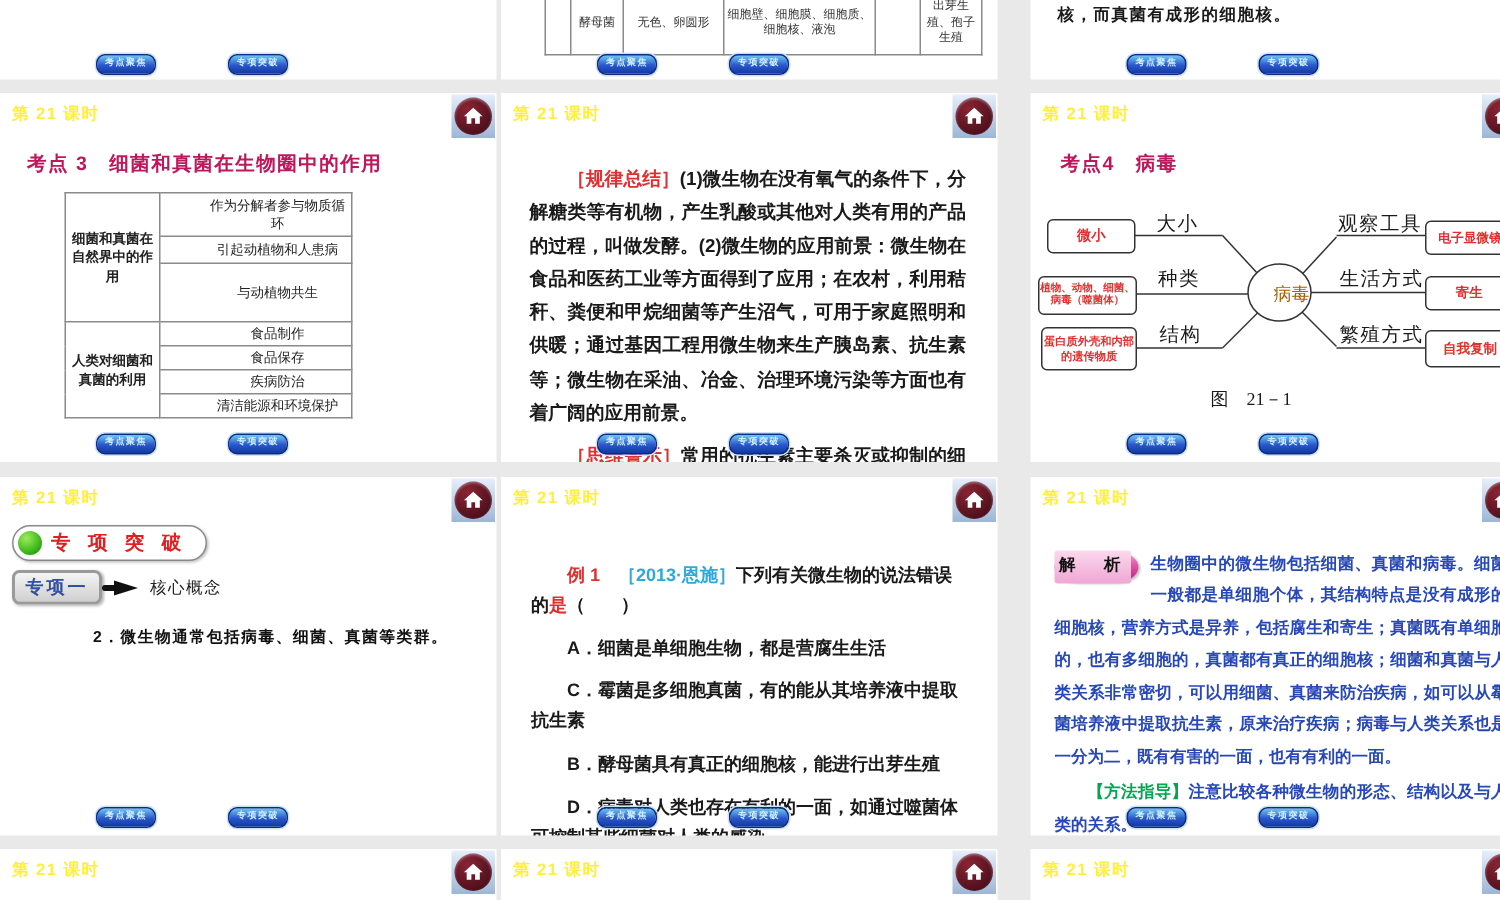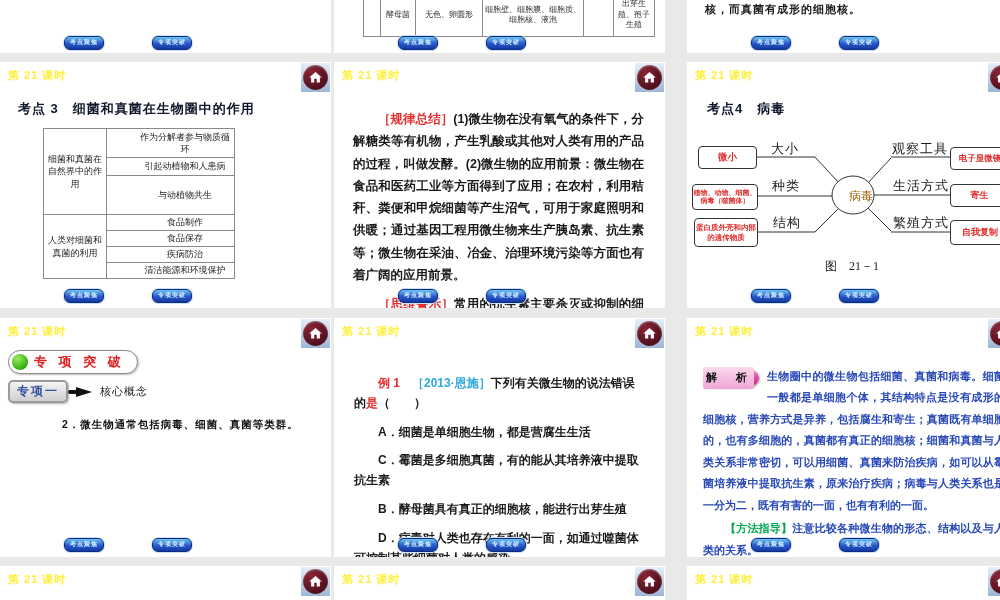--- a/index.html
+++ b/index.html
@@ -12,25 +12,25 @@
   
   .hdr{position:absolute;top:6px;left:8px;font-size:11px;font-weight:bold;color:#ffef3c;letter-spacing:1px;}
   .home{position:absolute;top:1px;right:1px;width:29px;height:29px;background:linear-gradient(180deg,#e6eefa 0%,#9db6d6 100%);display:flex;align-items:center;justify-content:center;}
   .home .circ{width:25px;height:25px;border-radius:50%;background:radial-gradient(circle at 35% 30%,#8a2434 0%,#4d0f1c 75%);display:flex;align-items:center;justify-content:center;box-shadow:inset 0 1px 2px rgba(255,255,255,.4);}
   .nav{position:absolute;height:12px;line-height:11px;border-radius:6px;padding:0 5px;background:linear-gradient(180deg,#6ec6f0 0%,#2a56cc 55%,#123a9e 100%);border:1px solid #0a2a86;color:#cfefff;font-size:6px;font-weight:bold;letter-spacing:1px;text-align:center;box-shadow:0 0 0 1px #cfe2f4;}
   .nav.n1{left:64px;} .nav.n2{left:152px;}
   .rB .nav,.rC .nav{bottom:5px;} .rA .nav{bottom:3px;}
   
   .red{color:#e03030;} .cyan{color:#2fa8dc;} .green{color:#00a651;}
   .blue-t{color:#2848b8;}
-  .kao-title{position:absolute;font-size:13px;font-weight:bold;color:#0f172a;letter-spacing:1px;}
+  .kao-title{position:absolute;font-size:13px;font-weight:bold;color:#be185d;letter-spacing:1px;}
   
   .ktable{position:absolute;left:43px;top:66px;border-collapse:collapse;font-size:9px;color:#222;}
   .ktable td{border:1px solid #8a8a8a;text-align:center;vertical-align:middle;padding:1px 3px;line-height:1.35;}
-  .ktable td.hd{width:56px;} .ktable td.vl{width:92px;padding-left:32px;}
+  .ktable td.hd{width:56px;font-weight:bold;} .ktable td.vl{width:92px;padding-left:32px;}
   
   .para-wrap{position:absolute;left:19px;right:21px;top:46px;font-size:12.5px;font-weight:bold;color:#1a1a1a;line-height:1.78;text-align:justify;}
   .para-wrap p{margin:0 0 7px 0;text-indent:2em;}
   
   .dbox{position:absolute;border:1.3px solid #333;border-radius:4px;background:#fff;display:flex;align-items:center;justify-content:center;text-align:center;color:#e03030;font-weight:bold;}
   .dlbl{position:absolute;font-family:"Liberation Serif",serif;font-size:13px;color:#1a1a1a;letter-spacing:1px;}
   .dcap{position:absolute;font-family:"Liberation Serif",serif;font-size:12px;color:#1a1a1a;}
   .dcenter{position:absolute;font-family:"Liberation Serif",serif;font-size:12px;color:#a16207;text-align:right;}
   
   .banner{position:absolute;left:8px;top:32px;display:inline-flex;align-items:center;gap:6px;border:1.5px solid #8a8a8a;border-radius:13px;background:#fff;padding:2px 12px 2px 3px;box-shadow:1px 1px 2px rgba(0,0,0,.25);}
@@ -185,21 +185,21 @@
     <div class="dlbl" style="left:206px;top:115px;">生活方式</div>
     <div class="dlbl" style="left:206px;top:152px;">繁殖方式</div>
 
     <div class="dbox" style="left:11px;top:84px;width:57px;height:21px;font-size:9.5px;">微小</div>
     <div class="dbox" style="left:5px;top:122px;width:64px;height:24px;font-size:7px;line-height:1.2;">植物、动物、细菌、病毒（噬菌体）</div>
     <div class="dbox" style="left:7px;top:156px;width:62px;height:27px;font-size:7.5px;line-height:1.25;">蛋白质外壳和内部的遗传物质</div>
     <div class="dbox" style="left:263px;top:85px;width:58px;height:21px;font-size:8.5px;">电子显微镜</div>
     <div class="dbox" style="left:263px;top:122px;width:57px;height:21px;font-size:9px;">寄生</div>
     <div class="dbox" style="left:263px;top:158px;width:58px;height:23px;font-size:9px;">自我复制</div>
 
-    <div class="dcap" style="left:120px;top:196px;width:90px;text-align:center;">图　21－1</div>
+    <div class="dcap" style="left:120px;top:196px;width:90px;">图　21－1</div>
     <div class="nav n1">考点聚焦</div>
     <div class="nav n2">专项突破</div>
   </div>
 
   <div class="slide rC cL">
     <div class="hdr">第 21 课时</div>
     <div class="home">
         <div class="circ">
           <svg width="15" height="15" viewBox="0 0 24 24">
             <path d="M12 3 L22 12 H19 V20 H14 V14 H10 V20 H5 V12 H2 Z" fill="#fff"></path>

